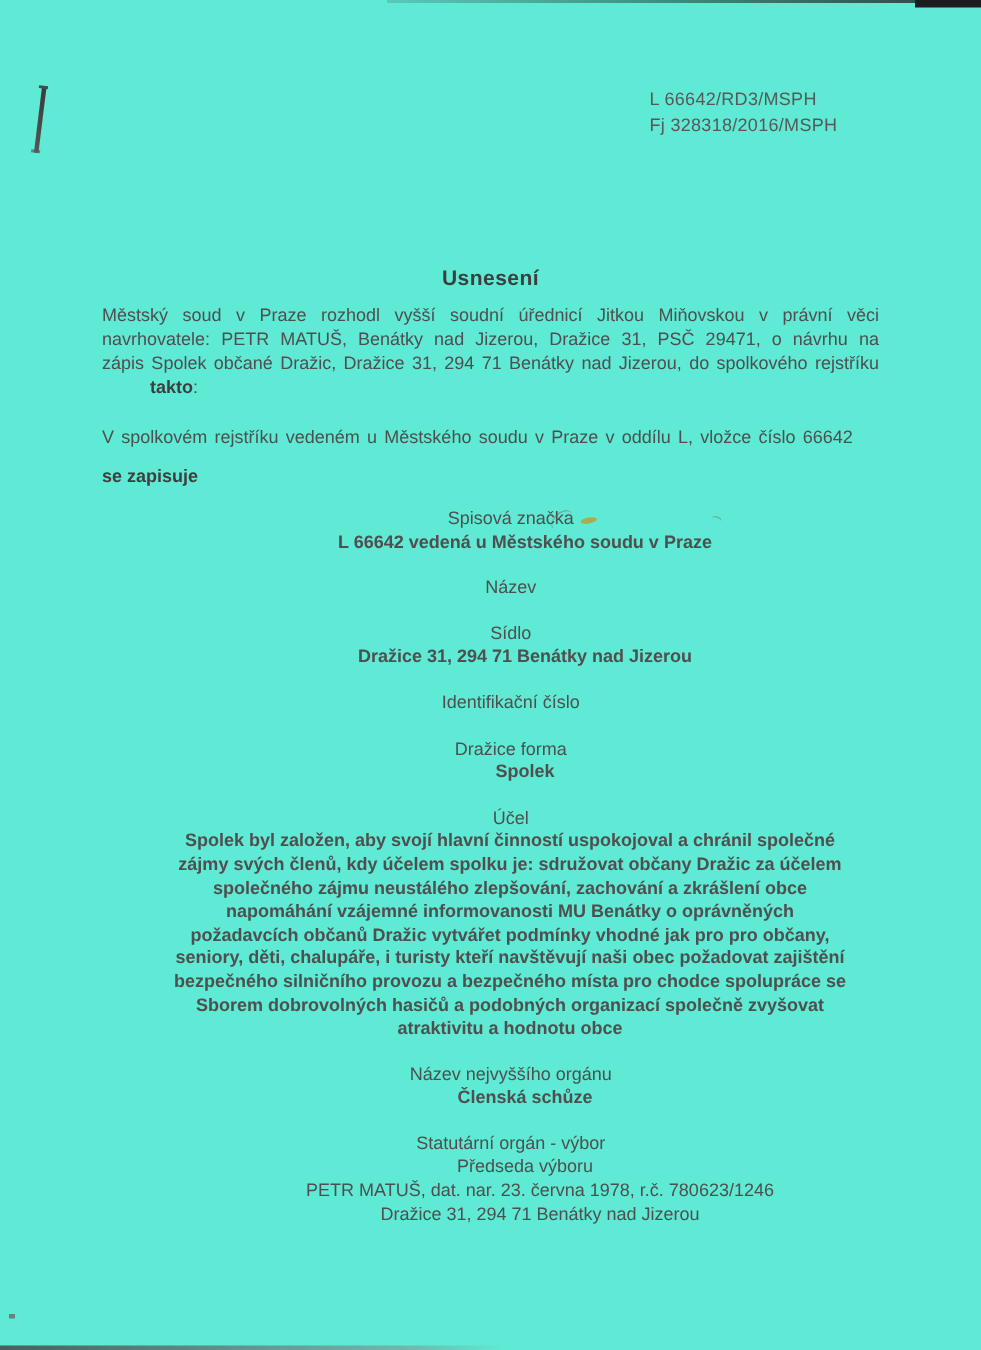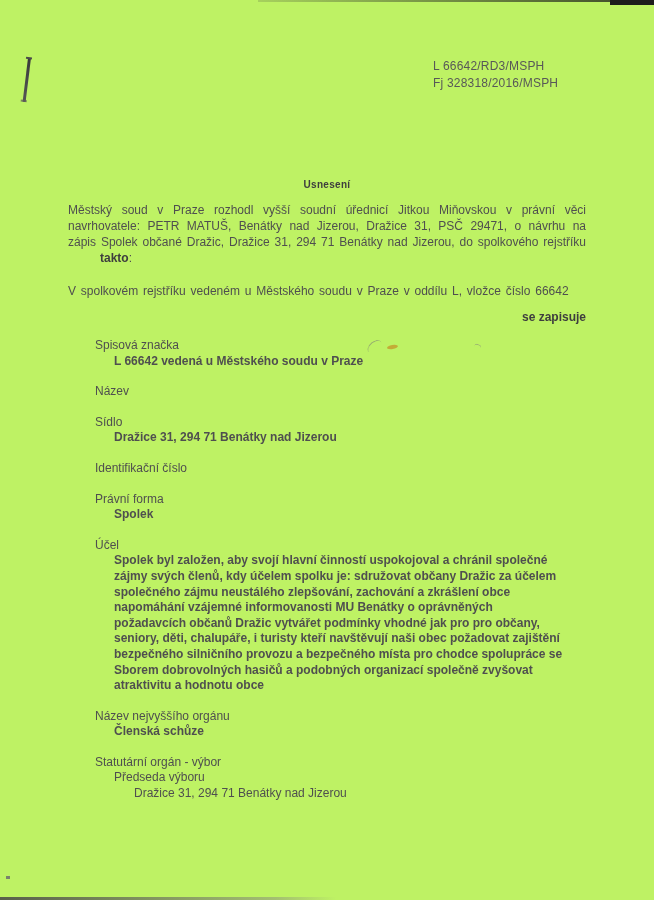--- a/index.html
+++ b/index.html
@@ -5,21 +5,21 @@
   html, body {
     margin: 0;
     padding: 0;
     background: #e8e8e8;
   }
   .page {
     position: relative;
     width: 654px;
     height: 900px;
     margin: 0 auto;
-    background: #bef264;
+    background: #5eead4;
     overflow: hidden;
     font-family: "Liberation Sans", sans-serif;
     color: #4f4f4f;
   }
 
   
   .artifact-top-line {
     position: absolute;
     top: 0; left: 258px; right: 0;
     height: 2px;
@@ -106,42 +106,43 @@
   .body-col {
     position: absolute;
     top: 177px; left: 68px;
     width: 518px;
     font-size: 12px;
     line-height: 16px;
   }
   .doc-title {
     margin: 0 0 9px 0;
     text-align: center;
-    font-size: 10px;
+    font-size: 14px;
     font-weight: bold;
     color: #3e3e3e;
     letter-spacing: .3px;
   }
   .para {
     margin: 0;
     text-align: justify;
     word-spacing: 1.5px;
   }
   .para-intro { margin-bottom: 17px; }
   .para-registry { margin-bottom: 10px; }
   .para b { color: #3e3e3e; margin-left: 32px; }
   .enters-heading {
     margin: 0 0 13px 0;
-    text-align: right;
+    text-align: left;
     font-weight: bold;
     color: #3e3e3e;
   }
   .section {
     margin: 0 0 15px 27px;
     line-height: 15.6px;
+    text-align: center;
   }
   .section .label { }
   .section .value { margin-left: 19px; font-weight: bold; }
   .section-purpose .value { width: 452px; }
   .statutory .role { margin-left: 19px; }
   .statutory .person { margin-left: 39px; }
 </style>
 </head>
 <body>
 
@@ -183,34 +184,35 @@
     <div class="section">
       <div class="label">Sídlo</div>
       <div class="value">Dražice 31, 294 71 Benátky nad Jizerou</div>
     </div>
 
     <div class="section">
       <div class="label">Identifikační číslo</div>
     </div>
 
     <div class="section">
-      <div class="label">Právní forma</div>
+      <div class="label">Dražice forma</div>
       <div class="value">Spolek</div>
     </div>
 
     <div class="section section-purpose">
       <div class="label">Účel</div>
       <div class="value">Spolek byl založen, aby svojí hlavní činností uspokojoval a chránil společné zájmy svých členů, kdy účelem spolku je: sdružovat občany Dražic za účelem společného zájmu neustálého zlepšování, zachování a zkrášlení obce napomáhání vzájemné informovanosti MU Benátky o oprávněných požadavcích občanů Dražic vytvářet podmínky vhodné jak pro pro občany, seniory, děti, chalupáře, i turisty kteří navštěvují naši obec požadovat zajištění bezpečného silničního provozu a bezpečného místa pro chodce spolupráce se Sborem dobrovolných hasičů a podobných organizací společně zvyšovat atraktivitu a hodnotu obce</div>
     </div>
 
     <div class="section">
       <div class="label">Název nejvyššího orgánu</div>
       <div class="value">Členská schůze</div>
     </div>
 
     <div class="section statutory">
       <div class="label">Statutární orgán - výbor</div>
       <div class="role">Předseda výboru</div>
+      <div class="person">PETR MATUŠ, dat. nar. 23. června 1978, r.č. 780623/1246</div>
       <div class="person">Dražice 31, 294 71 Benátky nad Jizerou</div>
     </div>
 
   </div>
 </div>
 
 </body></html>

